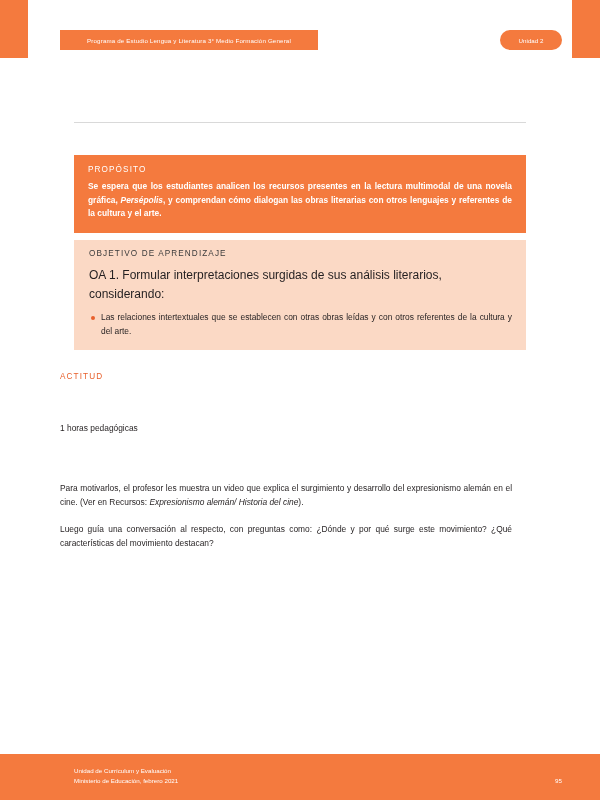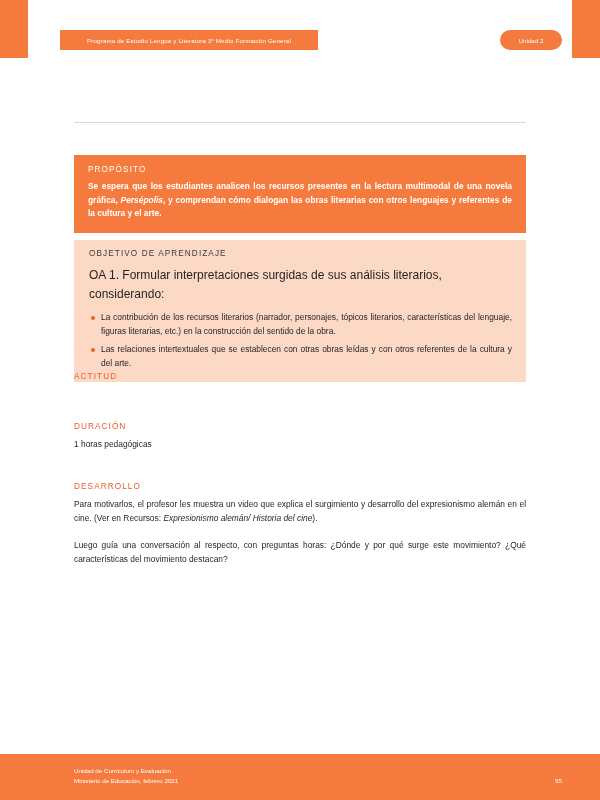--- a/index.html
+++ b/index.html
@@ -165,21 +165,21 @@
     top: 5px;
     width: 4px;
     height: 4px;
     border-radius: 50%;
     background: #e8602c;
   }
 
   
   .section {
     position: absolute;
-    left: 74px;
+    left: 60px;
     width: 452px;
   }
   .section-label {
     font-size: 8.2px;
     letter-spacing: 1.1px;
     color: #e8602c;
     margin-bottom: 7px;
   }
   .section-text {
     font-size: 8.4px;
@@ -234,39 +234,36 @@
 
 <div class="purpose-box">
   <div class="purpose-label">PROPÓSITO</div>
   <div class="purpose-text"><span>Se espera que los estudiantes analicen los recursos presentes en la lectura multimodal de una novela gráfica, </span><i>Persépolis</i><span>, y comprendan cómo dialogan las obras literarias con otros lenguajes y referentes de la cultura y el arte.</span></div>
 </div>
 
 <div class="oa-box">
   <div class="oa-label">OBJETIVO DE APRENDIZAJE</div>
   <div class="oa-intro">OA 1. Formular interpretaciones surgidas de sus análisis literarios, considerando:</div>
   <ul class="oa-list">
-    <li>La contribución de los recursos literarios (narrador, personajes, tópicos literarios, características del lenguaje, figuras literarias, etc.) en la construcción del sentido de la obra.</li>
     <li>Las relaciones intertextuales que se establecen con otras obras leídas y con otros referentes de la cultura y del arte.</li>
   </ul>
 </div>
 
 <div class="section actitud">
   <div class="section-label">ACTITUD</div>
 </div>
 
 <div class="section duracion">
-  <div class="section-label">DURACIÓN</div>
   <div class="section-text">1 horas pedagógicas</div>
 </div>
 
 <div class="section desarrollo">
-  <div class="section-label">DESARROLLO</div>
   <div class="section-text">
     <p><span>Para motivarlos, el profesor les muestra un video que explica el surgimiento y desarrollo del expresionismo alemán en el cine. (Ver en Recursos: </span><i>Expresionismo alemán/ Historia del cine</i><span>).</span></p>
-    <p>Luego guía una conversación al respecto, con preguntas horas: ¿Dónde y por qué surge este movimiento? ¿Qué características del movimiento destacan?</p>
+    <p>Luego guía una conversación al respecto, con preguntas como: ¿Dónde y por qué surge este movimiento? ¿Qué características del movimiento destacan?</p>
   </div>
 </div>
 
 <div class="footer-bar"></div>
 <div class="footer-inner">
   <div class="footer-left">
     <div>Unidad de Currículum y Evaluación</div>
     <div>Ministerio de Educación, febrero 2021</div>
   </div>
   <div class="footer-page">95</div>

